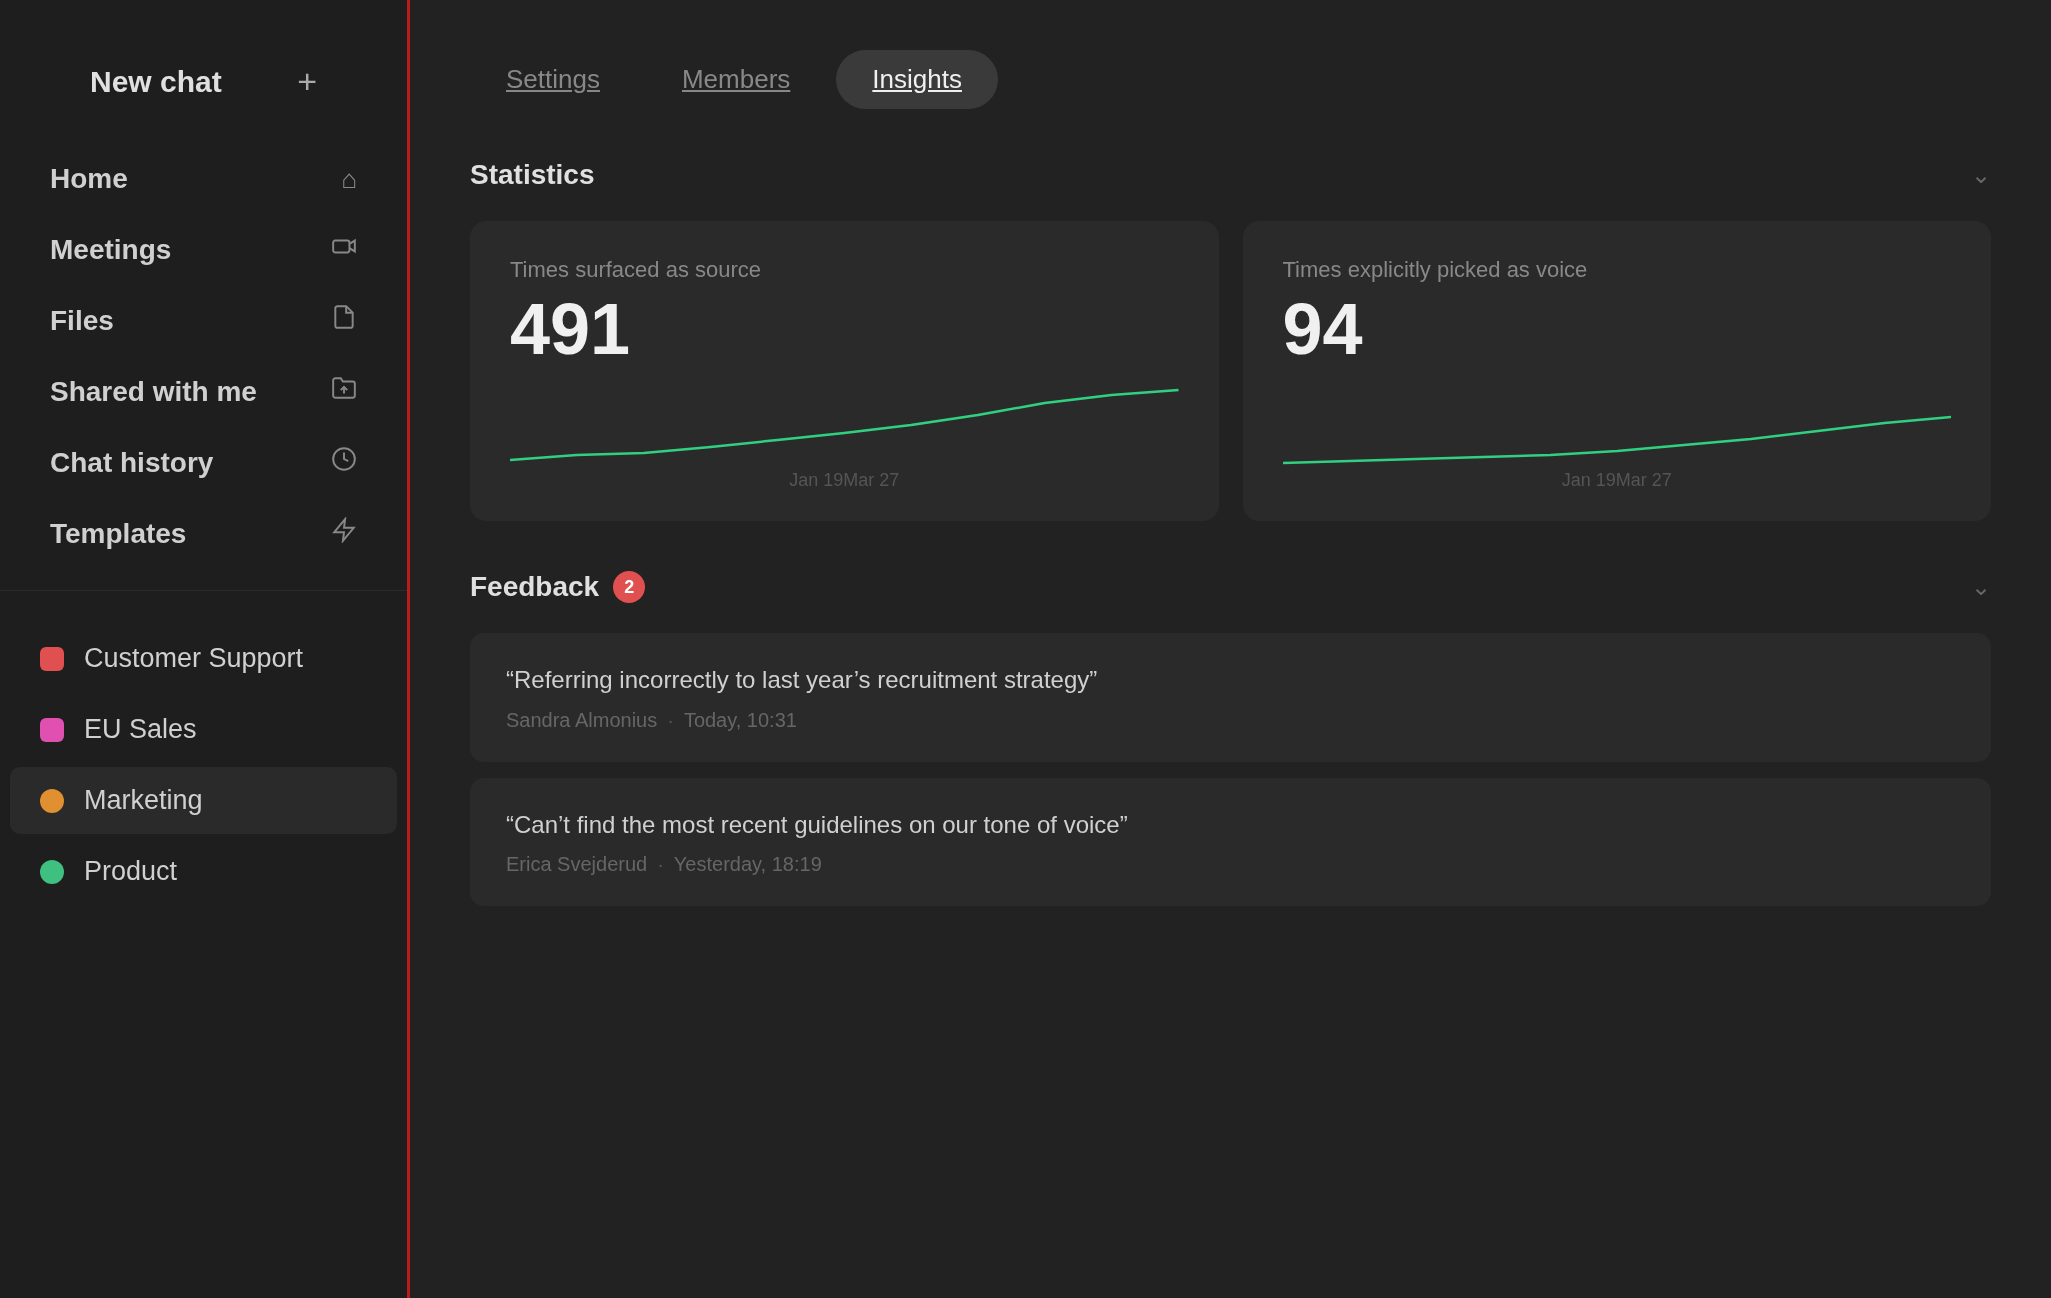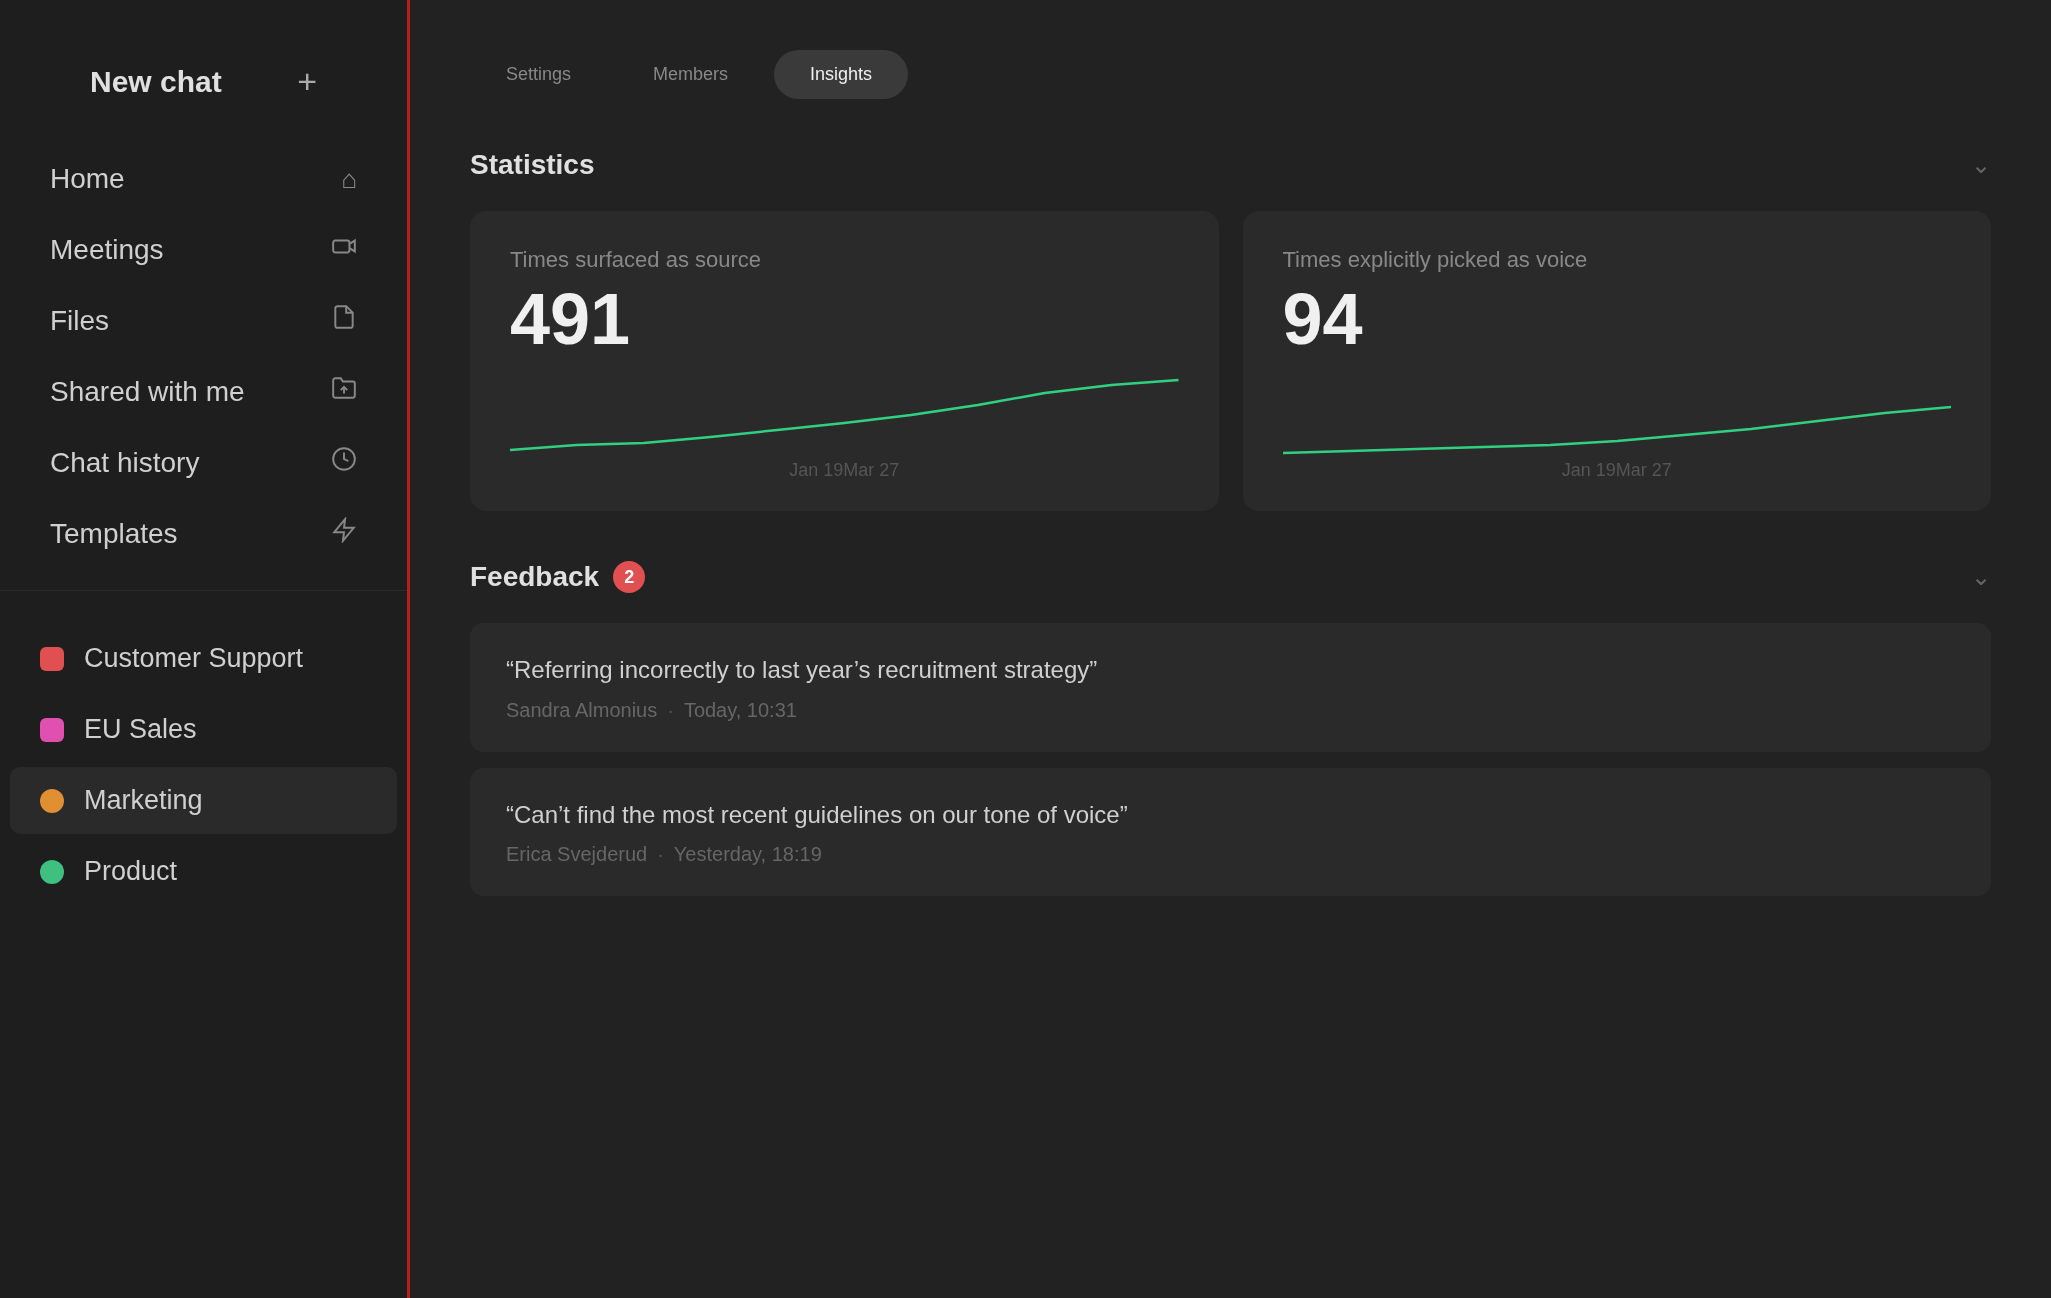--- a/index.html
+++ b/index.html
@@ -36,21 +36,21 @@
       justify-content: space-between;
       padding: 18px 40px;
       cursor: pointer;
       border-radius: 10px;
       margin: 2px 10px;
       transition: background 0.15s;
     }
 
     .sidebar-nav-label {
       font-size: 28px;
-      font-weight: 400;
+      font-weight: 700;
       color: #d0d0d0;
     }
 
     .sidebar-icon {
       font-size: 26px;
       color: #888;
     }
 
     .new-chat-row {
       display: flex;
@@ -124,27 +124,28 @@
     
     .tabs {
       display: flex;
       gap: 10px;
       margin-bottom: 50px;
     }
 
     .tab {
       padding: 14px 36px;
       border-radius: 50px;
-      font-size: 18px;
+      font-size: 26px;
       font-weight: 500;
       cursor: pointer;
       color: #888;
       background: transparent;
       border: none;
       transition: all 0.15s;
+      text-decoration: underline;
     }
 
     .tab.active {
       background: #3a3a3a;
       color: #f0f0f0;
     }
 
     
     .section-header {
       display: flex;

